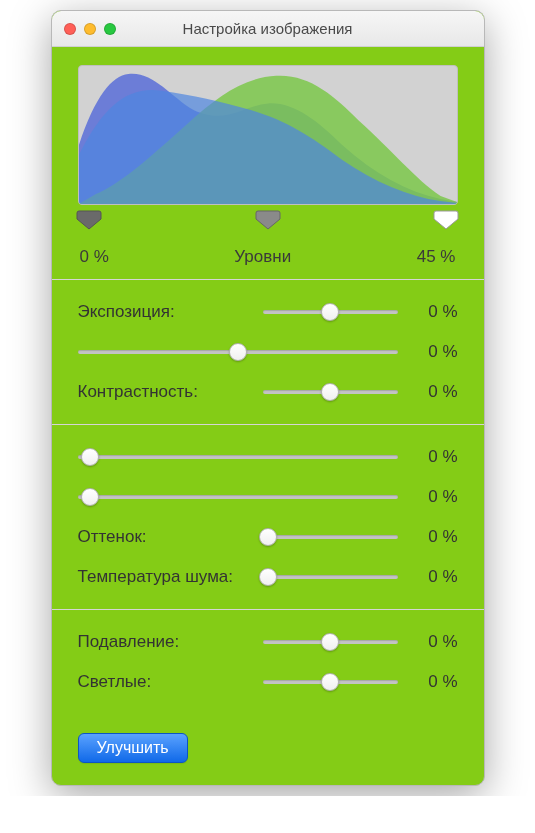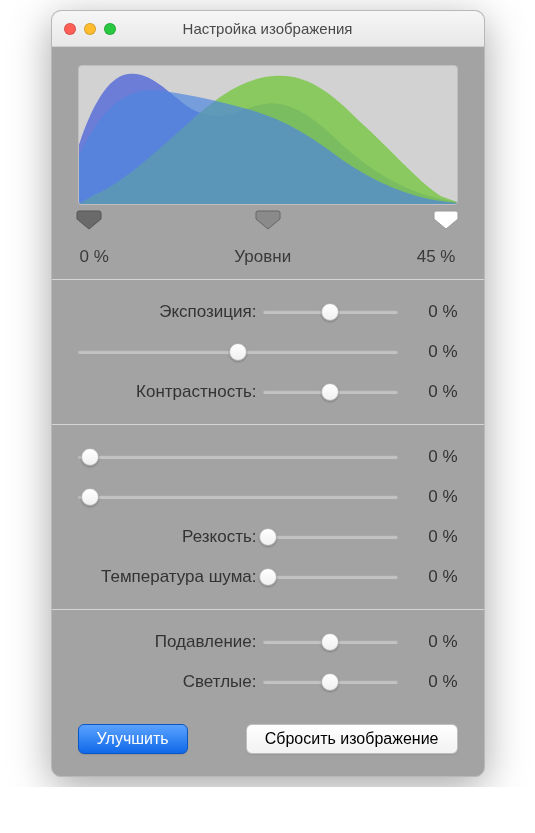--- a/index.html
+++ b/index.html
@@ -5,21 +5,21 @@
     * { box-sizing: border-box; margin: 0; padding: 0; }
     body {
       font-family: -apple-system, BlinkMacSystemFont, "Helvetica Neue", Arial, sans-serif;
       background: #fff;
       display: flex;
       justify-content: center;
       padding: 10px;
     }
     .window {
       width: 434px;
-      background: #a3a3a3;
+      background: #84cc16;
       border-radius: 10px;
       box-shadow: 0 10px 40px rgba(0,0,0,0.35);
       overflow: hidden;
       border: 1px solid #b8b8b8;
     }
     .titlebar {
       height: 36px;
       background: linear-gradient(#f6f6f6, #e8e8e8);
       border-bottom: 1px solid #d0d0d0;
       display: flex;
@@ -83,21 +83,21 @@
       border-top: 1px solid #d5d5d5;
       margin: 12px -26px;
     }
     .slider-row {
       display: flex;
       align-items: center;
       height: 40px;
     }
     .slider-label {
       width: 185px;
-      text-align: right;
+      text-align: left;
       font-size: 17px;
       color: #333;
       padding-right: 6px;
     }
     .slider-track-wrap {
       flex: 1;
       position: relative;
       height: 22px;
       display: flex;
       align-items: center;
@@ -122,21 +122,21 @@
     .slider-value {
       width: 60px;
       text-align: right;
       font-size: 17px;
       color: #333;
       padding-left: 10px;
     }
     .button-row {
       display: flex;
       justify-content: space-between;
-      margin-top: 22px;
+      margin-top: 31px;
       gap: 12px;
     }
     .btn {
       font-size: 16px;
       padding: 5px 18px;
       border-radius: 6px;
       border: 1px solid #c0c0c0;
       background: linear-gradient(#ffffff, #f2f2f2);
       box-shadow: 0 1px 1px rgba(0,0,0,0.08);
       cursor: default;
@@ -231,21 +231,21 @@
           <div class="slider-value">0 %</div>
         </div>
         <div class="slider-row">
           <div class="slider-track-wrap">
             <div class="mac-track"></div>
             <div class="mac-thumb" style="left: 4%;"></div>
           </div>
           <div class="slider-value">0 %</div>
         </div>
         <div class="slider-row">
-          <div class="slider-label">Резкость:</div>
+          <div class="slider-label">Оттенок:</div>
           <div class="slider-track-wrap">
             <div class="mac-track"></div>
             <div class="mac-thumb" style="left: 4%;"></div>
           </div>
           <div class="slider-value">0 %</div>
         </div>
         <div class="slider-row">
           <div class="slider-label">Температура шума:</div>
           <div class="slider-track-wrap">
             <div class="mac-track"></div>
@@ -267,17 +267,16 @@
           <div class="slider-track-wrap">
             <div class="mac-track"></div>
             <div class="mac-thumb" style="left: 50%;"></div>
           </div>
           <div class="slider-value">0 %</div>
         </div>
       </div>
 
     <div class="button-row">
       <button class="btn primary">Улучшить</button>
-      <button class="btn">Сбросить изображение</button>
     </div>
 
   </div>
 </div>
 
 </body></html>

